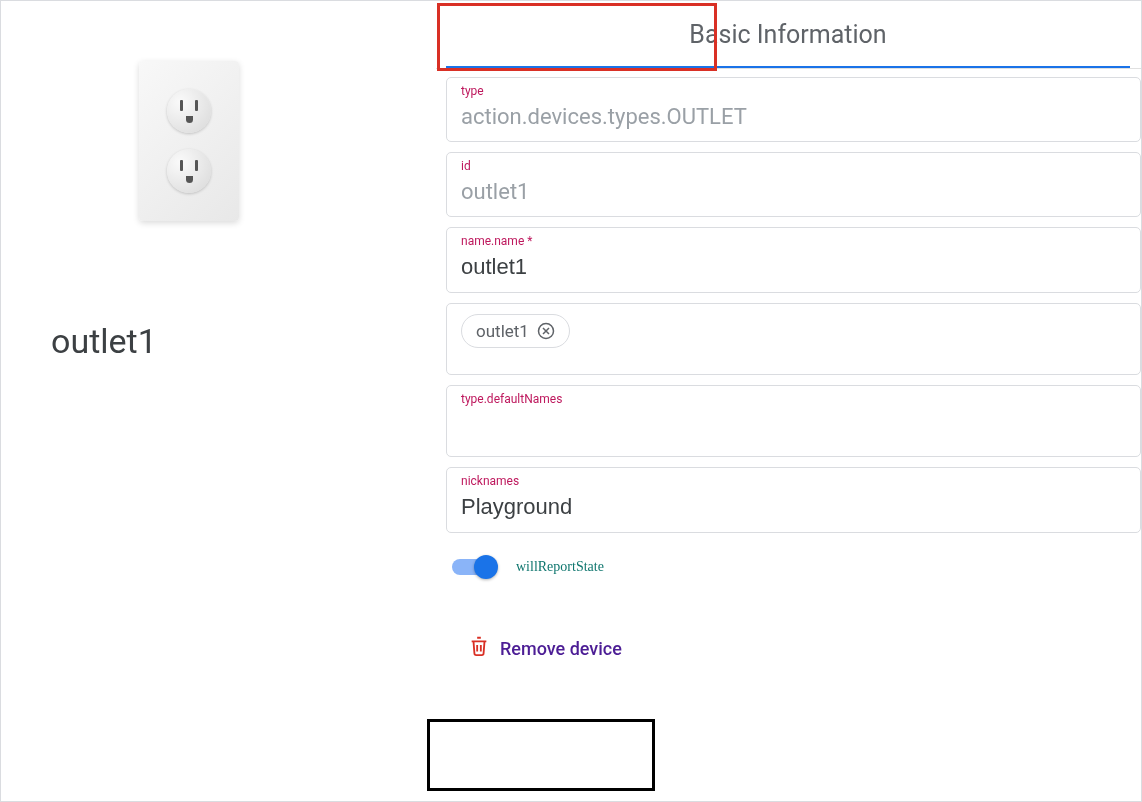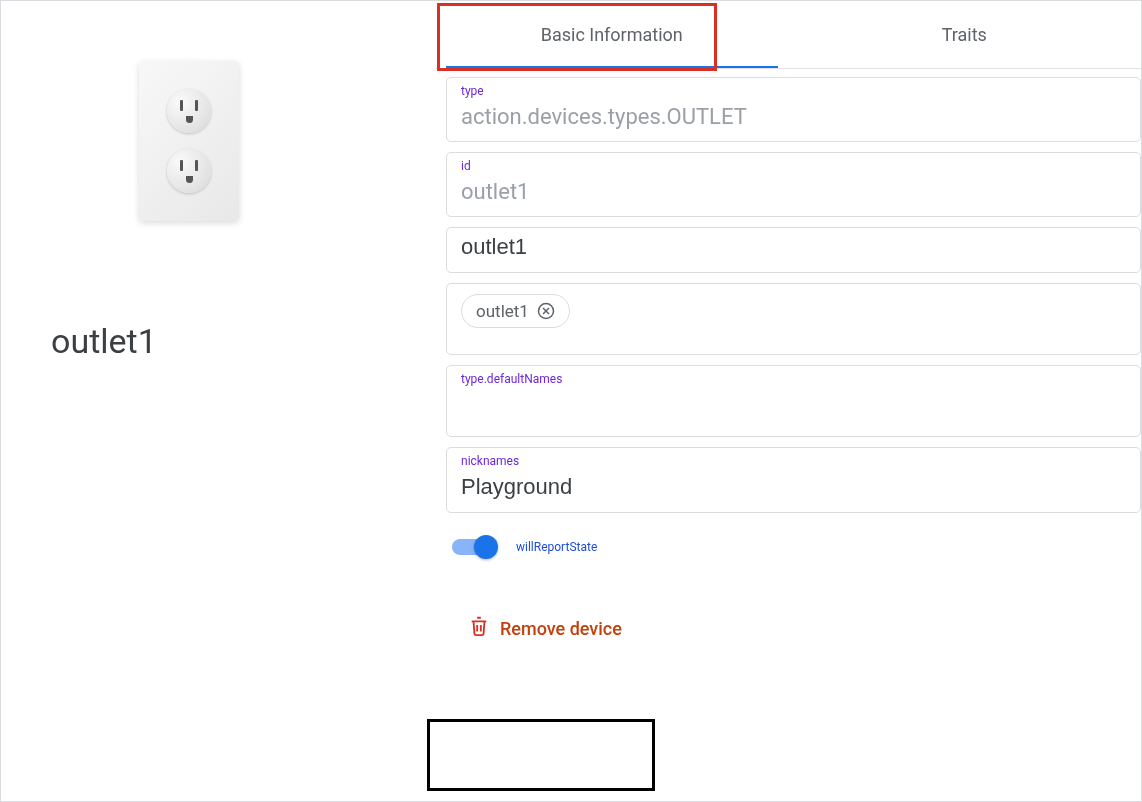--- a/index.html
+++ b/index.html
@@ -66,21 +66,21 @@
       display: flex;
       border-bottom: 1px solid #e0e0e0;
       height: 68px;
       align-items: stretch;
     }
     .tab {
       flex: 1;
       display: flex;
       align-items: center;
       justify-content: center;
-      font-size: 18px;
+      font-size: 25px;
       color: #5f6368;
       cursor: pointer;
       position: relative;
       border-right: 1px solid transparent;
     }
     
     .red-box {
       position: absolute;
       top: 2px;
       left: 436px;
@@ -110,21 +110,21 @@
     }
     .field {
       border: 1px solid #dadce0;
       border-radius: 5px;
       padding: 6px 14px 12px 14px;
       position: relative;
       background: #fff;
     }
     .field-label {
       font-size: 12px;
-      color: #6d28d9;
+      color: #be185d;
       margin-bottom: 6px;
       display:block;
     }
     .field-value {
       font-size: 22px;
       color: #3c4043;
       border: none;
       outline: none;
       width: 100%;
       background: transparent;
@@ -157,30 +157,30 @@
     }
     .toggle-track {
       width: 40px; height: 16px; background:#8ab4f8; border-radius: 10px;
       position:absolute; top:4px; left:2px;
     }
     .toggle-thumb {
       width: 24px; height:24px; border-radius:50%; background:#1a73e8;
       position:absolute; right:0; top:0;
       box-shadow:0 1px 3px rgba(0,0,0,0.3);
     }
-    .toggle-label { font-size: 12px; color:#1d4ed8; }
+    .toggle-label { font-size: 14px; color:#0f766e;font-family:Liberation Serif, serif; }
 
     .remove-row {
       margin-top: 30px;
       display:inline-flex; align-items:center; gap:10px;
       padding: 16px 22px;
       cursor:pointer;
     }
     .remove-row svg { width:22px; height:22px; }
-    .remove-label { color:#c2410c; font-size:18px; font-weight:500; }
+    .remove-label { color:#4c1d95; font-size:18px; font-weight:500; }
     .black-box {
       position:absolute;
       left: 426px;
       top: 718px;
       width: 228px;
       height: 72px;
       border: 3px solid #000;
       pointer-events:none;
       z-index:5;
     }
@@ -207,38 +207,36 @@
       </div>
     </div>
     <h1 class="device-title">outlet1</h1>
   </div>
 
   <div class="right-panel">
     <div class="tabs">
       <div class="tab selected">
         <span>Basic Information</span>
       </div>
-      <div class="tab">
-        <span>Traits</span>
-      </div>
     </div>
 
     <div class="form-area">
 
       <div class="field readonly">
         <span class="field-label">type</span>
         <div class="field-value">action.devices.types.OUTLET</div>
       </div>
 
       <div class="field readonly">
         <span class="field-label">id</span>
         <div class="field-value">outlet1</div>
       </div>
 
       <div class="field">
+        <span class="field-label">name.name *</span>
         <input class="field-value" value="outlet1" style="">
       </div>
 
       <div class="field small">
         <div class="chip">
           <span>outlet1</span>
           <span class="close">
             <svg viewBox="0 0 24 24" width="18" height="18">
                 <circle cx="12" cy="12" r="10" fill="none" stroke="#5f6368" stroke-width="2"></circle>
                 <path d="M8 8l8 8M16 8l-8 8" stroke="#5f6368" stroke-width="2"></path>

